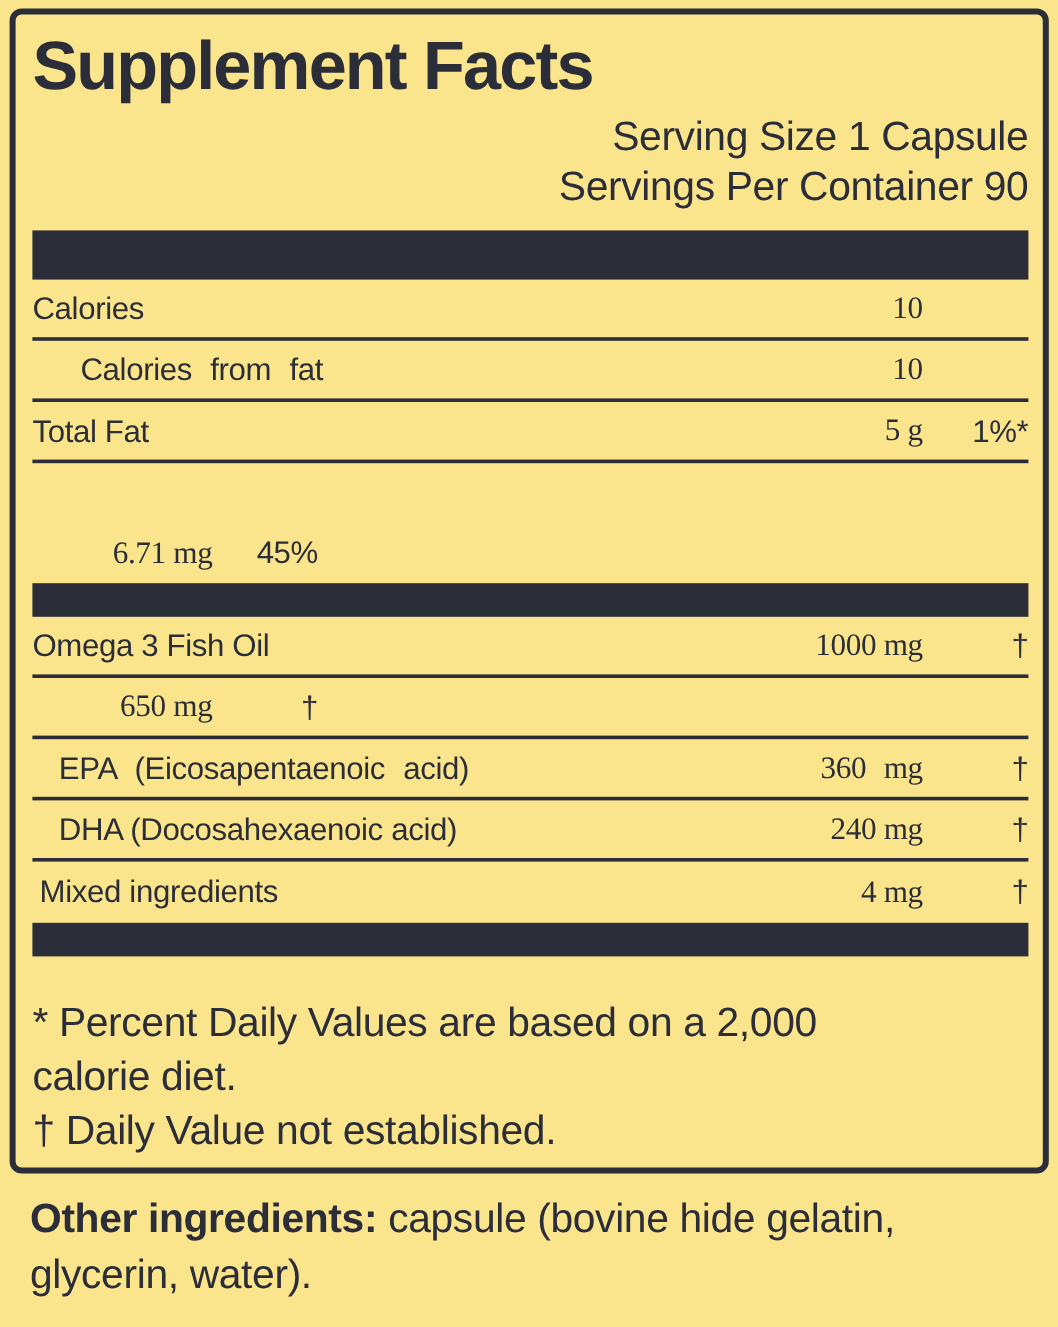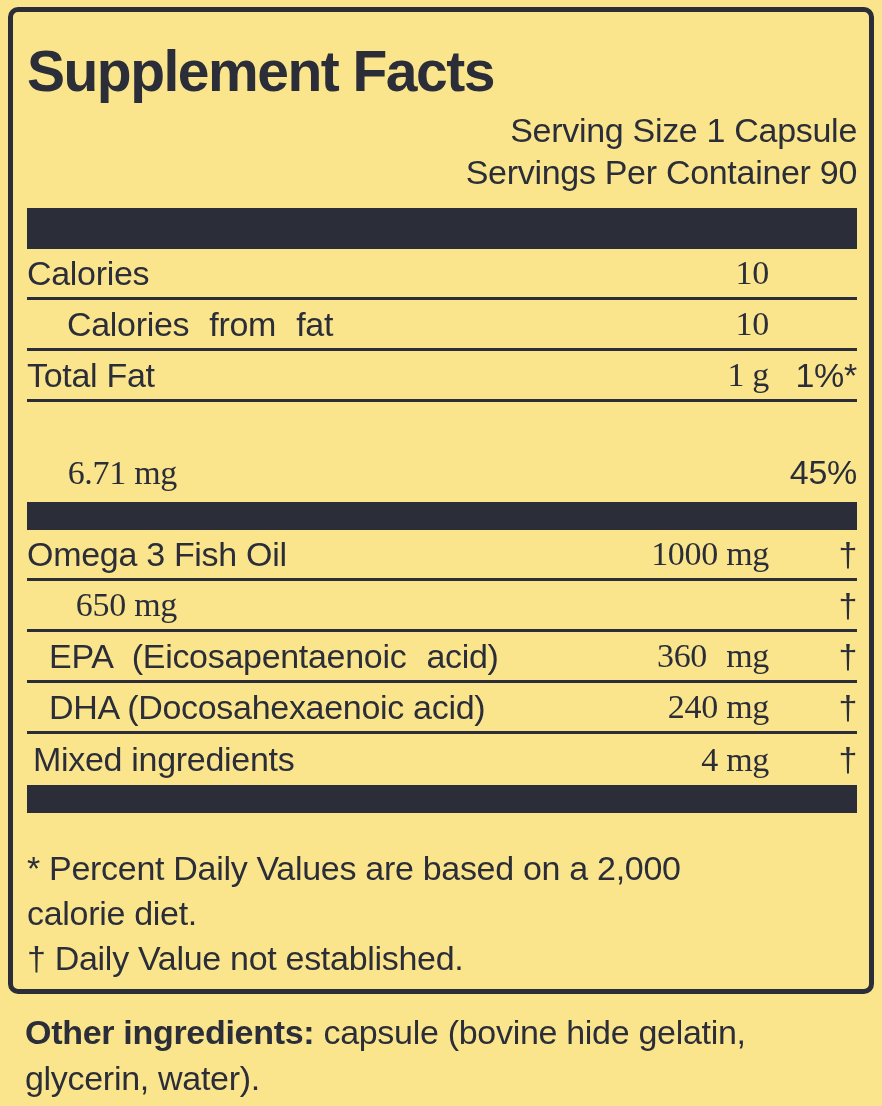--- a/index.html
+++ b/index.html
@@ -23,21 +23,21 @@
     border-radius:10px;
     padding:10px 12px 8px 14px;
     background:var(--bg);
   }
 
   .title{
     font-size:57px;
     font-weight:bold;
     letter-spacing:-1.5px;
     line-height:1.02;
-    margin:20px 0 9px 0;
+    margin:4px 0 9px 0;
   }
   .serving-line{
     font-size:34px;
     line-height:42px;
     letter-spacing:-0.3px;
     text-align:right;
   }
 
   .bar{background:var(--ink);width:100%;}
   .bar.thick{height:28px;}
@@ -46,21 +46,21 @@
 
   .header-row{
     display:flex;justify-content:space-between;align-items:center;
     height:54px;
     font-size:35px;font-weight:bold;letter-spacing:-0.3px;
   }
 
   .row{
     display:flex;align-items:center;
     height:51px;
-    font-size:34px;letter-spacing:-0.3px;justify-content:space-between;
+    font-size:26px;letter-spacing:-0.3px;
   }
   .row.rule{border-bottom:3px solid var(--ink);}
   .row .name{flex:1;}
   .row .amt{width:150px;text-align:right;white-space:nowrap;font-family:Liberation Serif, serif;}
   .row .dv{width:88px;text-align:right;white-space:nowrap;}
 
   .row.vitamin{height:100px;align-items:flex-end;padding-bottom:10px;}
   .row.vitamin .name{white-space:pre-line;line-height:48px;}
 
   .ind-cff{padding-left:40px;}
@@ -102,21 +102,21 @@
     </div>
 
     <div class="row rule">
       <span class="name ind-cff spread">Calories from fat</span>
       <span class="amt">10</span>
       <span class="dv"></span>
     </div>
 
     <div class="row rule">
       <span class="name">Total Fat</span>
-      <span class="amt">1 g</span>
+      <span class="amt">5 g</span>
       <span class="dv">1%*</span>
     </div>
 
     <div class="row vitamin">
       <span class="amt">6.71 mg</span>
       <span class="dv">45%</span>
     </div>
 
     <div class="bar thick"></div>
 

